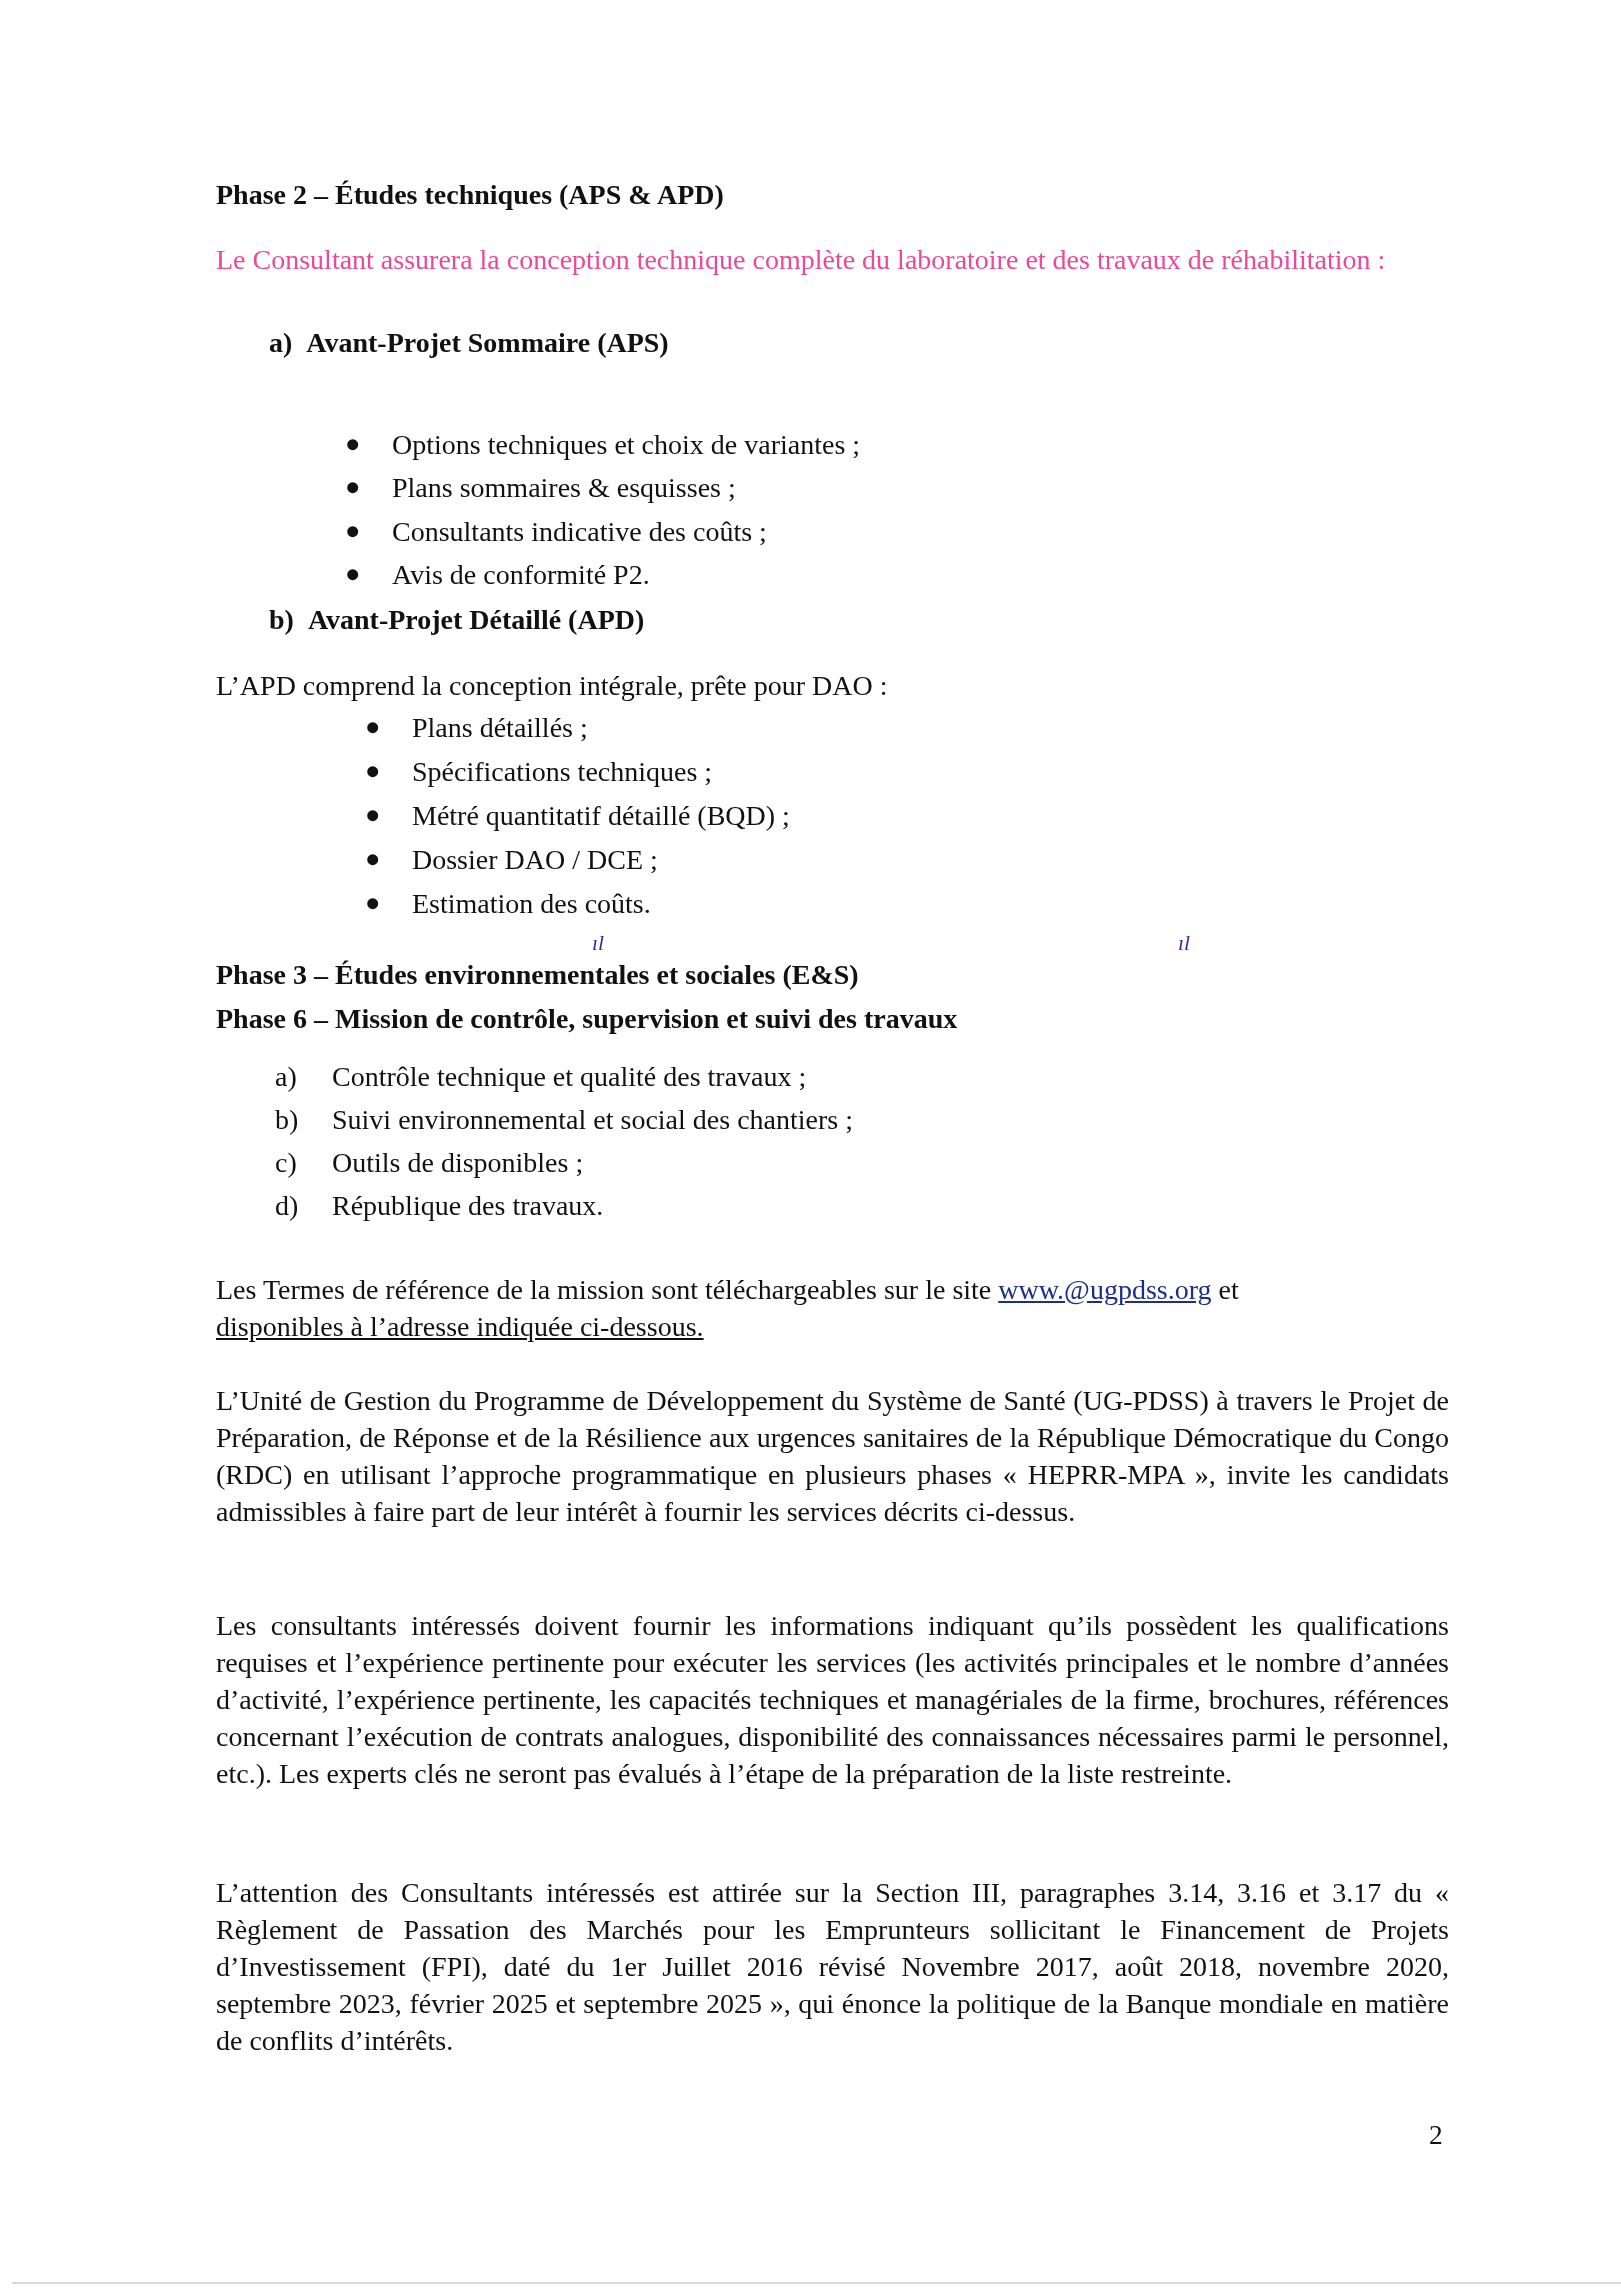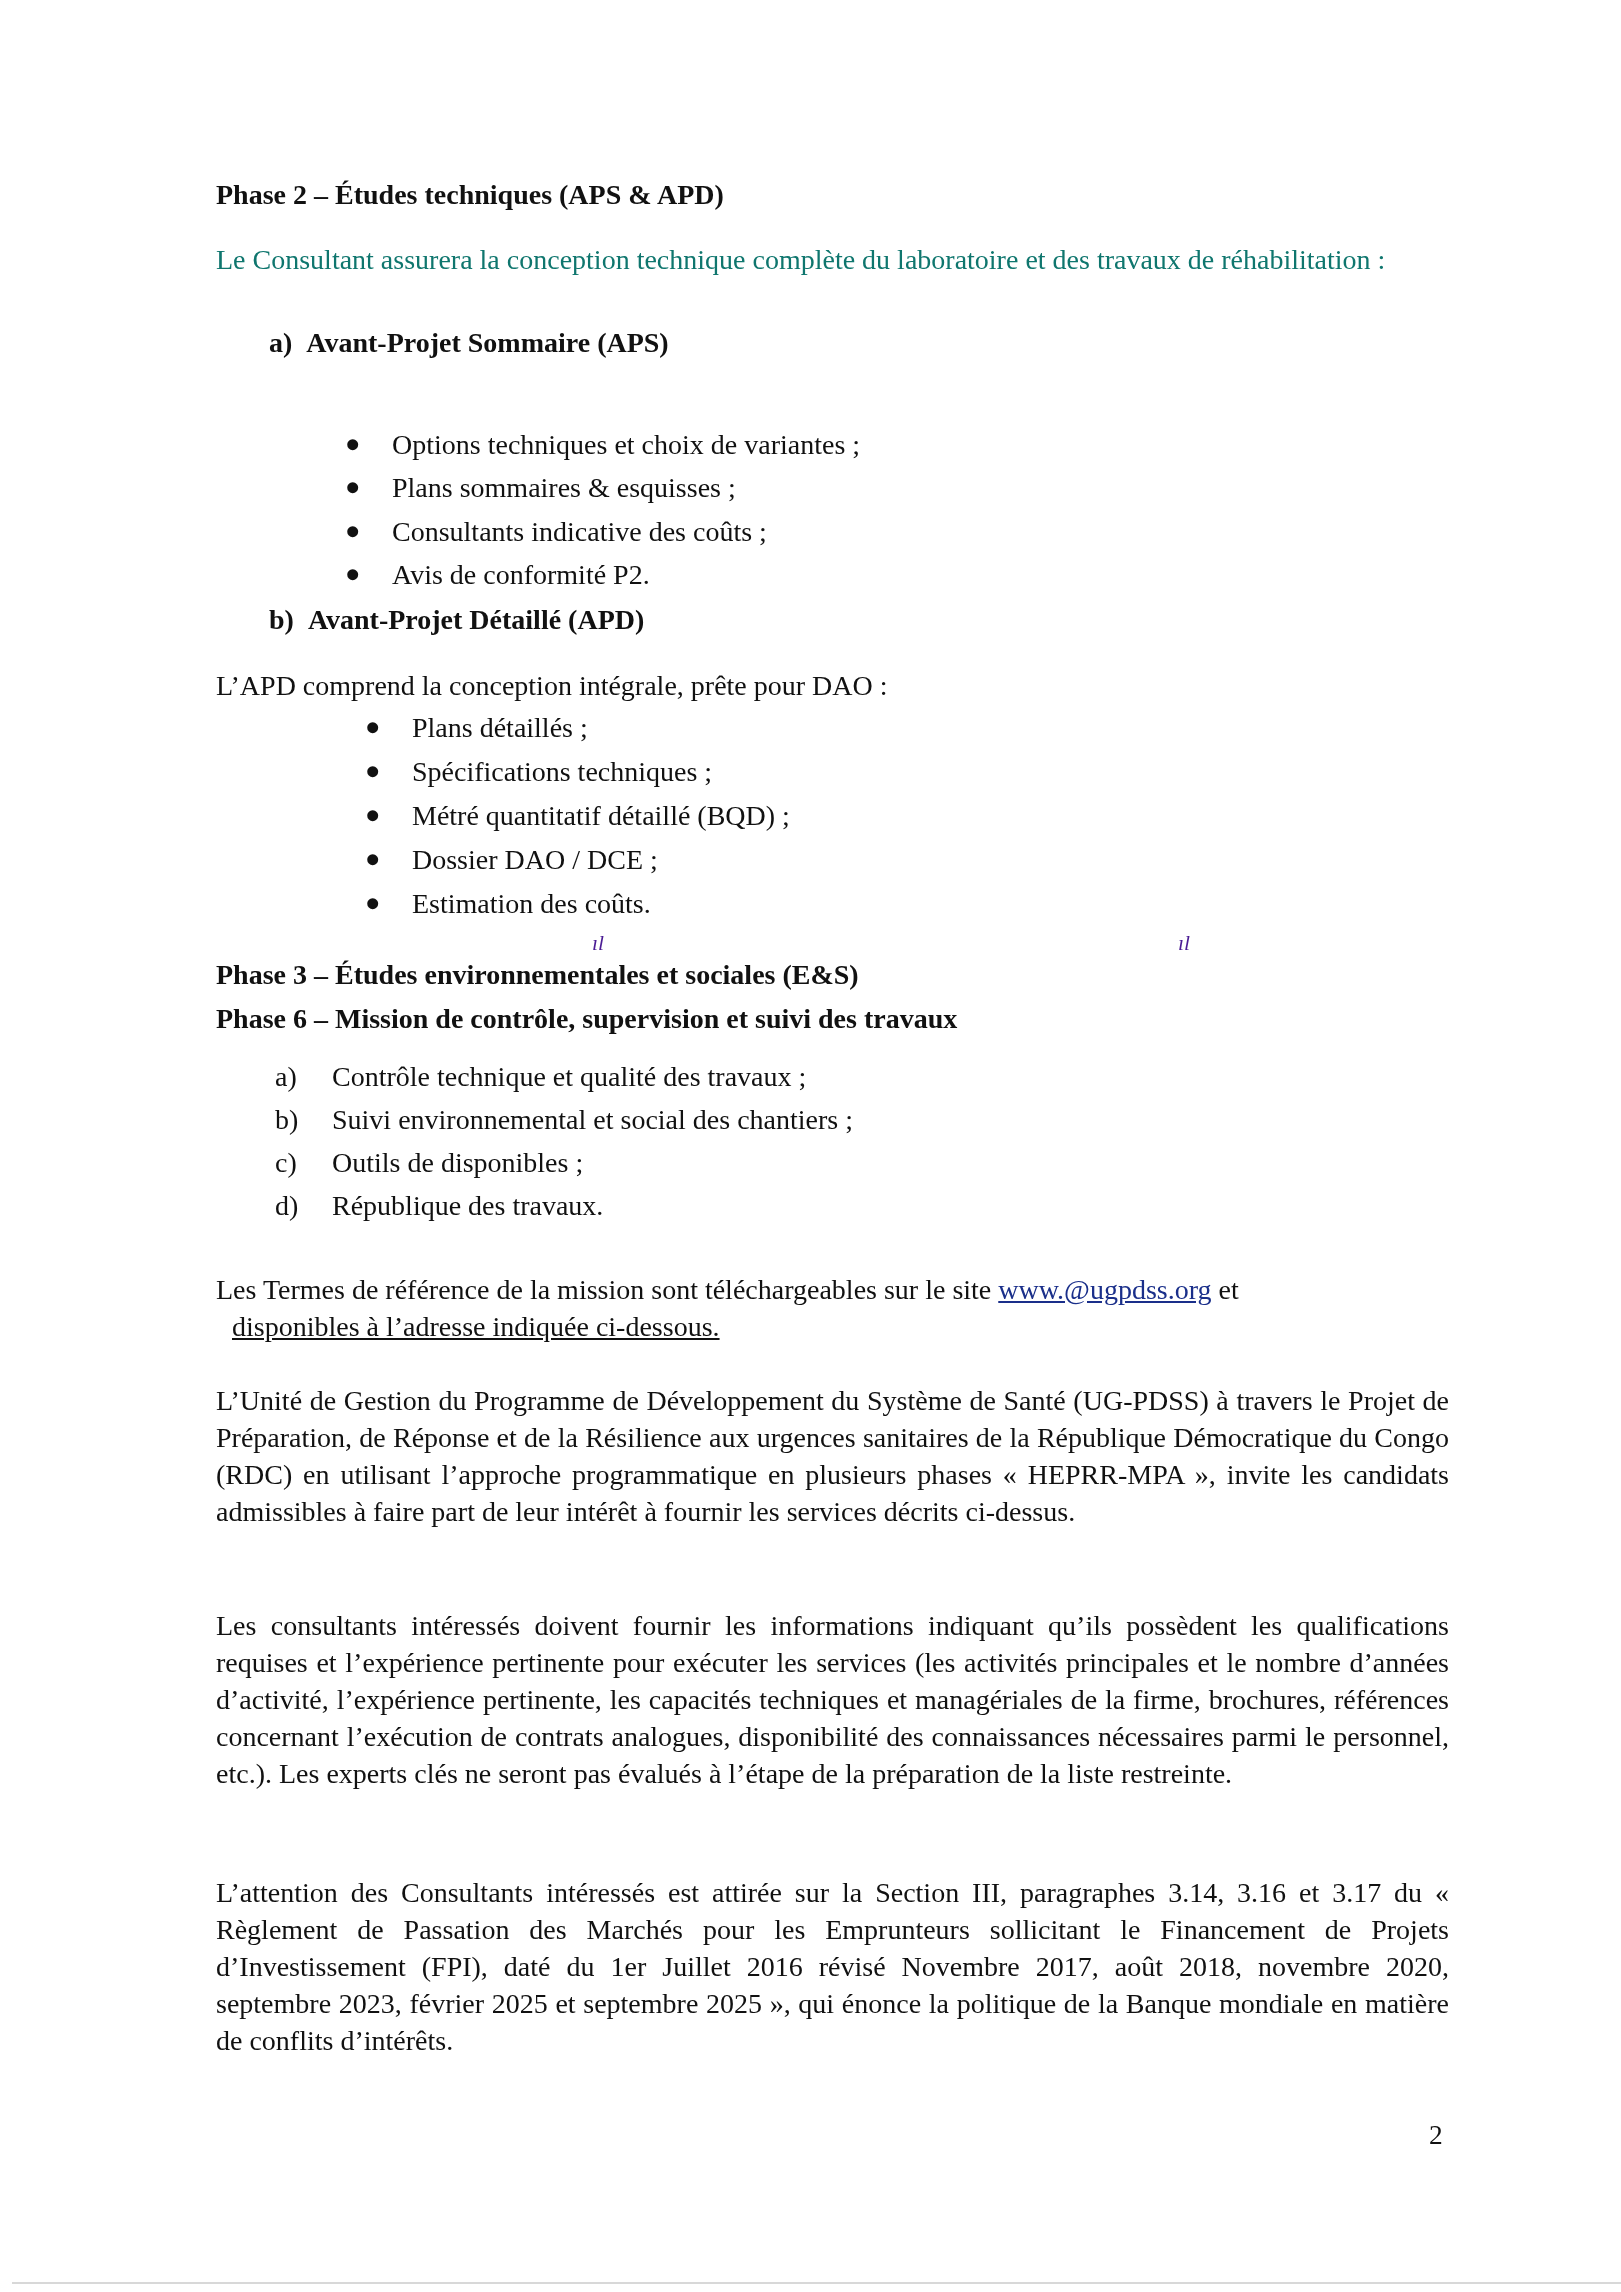--- a/index.html
+++ b/index.html
@@ -4,29 +4,29 @@
 <style>
   html, body { margin: 0; padding: 0; background: #ffffff; }
   body {
     width: 1621px; height: 2293px; position: relative; overflow: hidden;
     font-family: "Liberation Serif", serif; color: #111;
     font-size: 28px;
   }
   .page { position: absolute; left: 12px; top: 0; width: 1621px; height: 2293px; }
   .blk { position: absolute; left: 204px; width: 1233px; line-height: 37px; }
   .h { font-weight: bold; }
-  .faded { color: #0f766e; }
+  .faded { color: #ec4899; }
   .just { text-align: justify; text-align-last: left; }
   .sub { position: absolute; font-weight: bold; }
   .bul { position: absolute; }
   .bul .dot { position: absolute; left: -47px; top: 0; font-size: 25.5px; }
   .alpha { position: absolute; }
   .alpha .lbl { position: absolute; left: -57px; top: 0; }
   a.link { color: #1a2f8a; text-decoration: underline; }
-  .ul { text-decoration: underline; margin-left: 16px; }
+  .ul { text-decoration: underline; }
   .pagenum { position: absolute; left: 1417px; top: 2120px; font-size: 27.4px; }
   .footer-line { position: absolute; left: 0; top: 2282px; width: 1621px; height: 2px; background: #d8d8d8; }
   .speck { position: absolute; color: #4c1d95; font-size: 21.6px; font-style: italic; }
 </style>
 </head>
 <body>
 
 <div class="page">
 
   <div class="blk h" style="top:176px;">Phase 2 – Études techniques (APS &amp; APD)</div>

